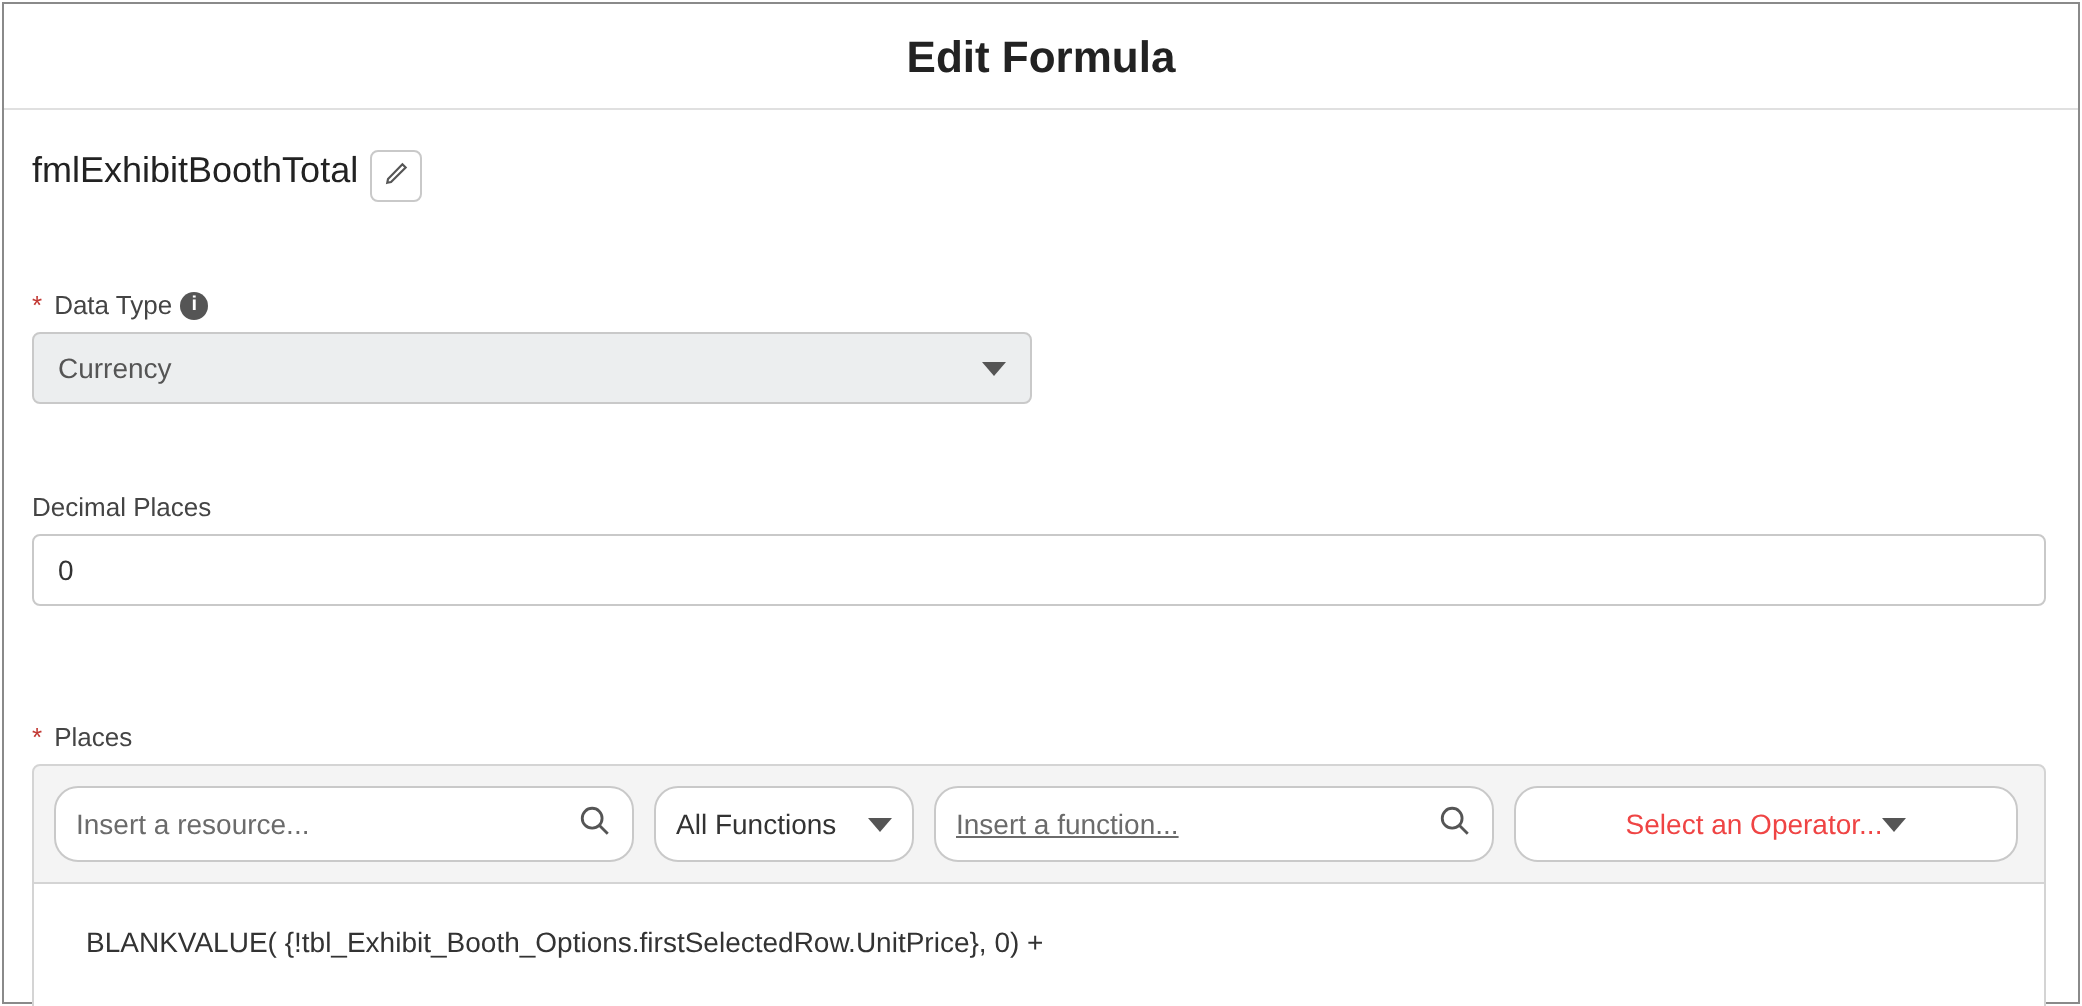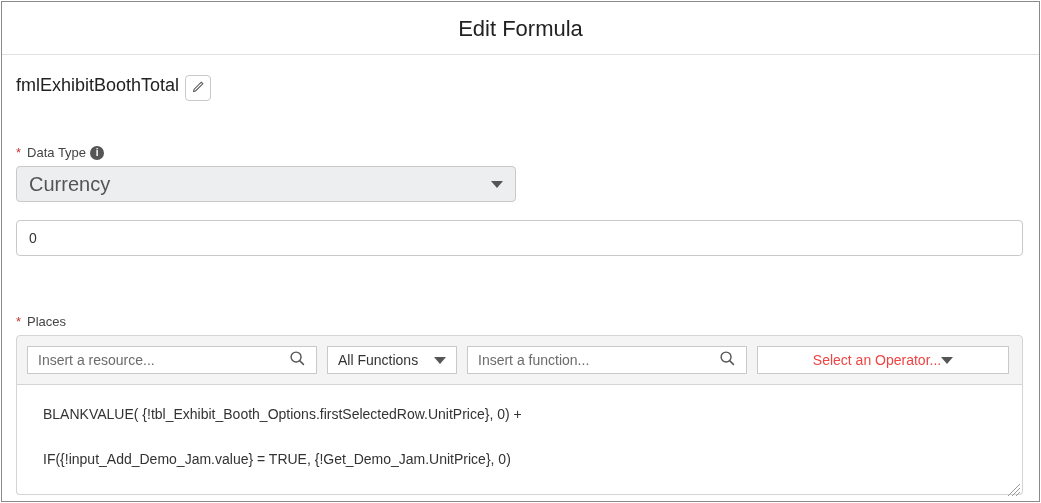--- a/index.html
+++ b/index.html
@@ -15,21 +15,21 @@
     width: 1039px;
     height: 501px;
     margin: 1px;
     background: #fff;
   }
   .header {
     text-align: center;
     padding: 14px 0 12px;
     border-bottom: 1px solid #e0e0e0;
     font-size: 22px;
-    font-weight: 400;
+    font-weight: 700;
     color: #222;
   }
   .content {
     padding: 20px 14px 0 14px;
   }
   .name-row {
     display: flex;
     align-items: flex-start;
     gap: 6px;
     margin-bottom: 20px;
@@ -81,21 +81,21 @@
     width: 500px;
     height: 36px;
     border: 1px solid #c9c9c9;
     border-radius: 4px;
     background: #eceeef;
     display: flex;
     align-items: center;
     justify-content: space-between;
     padding: 0 12px;
     color: #555;
-    font-size: 20px;
+    font-size: 14px;
     cursor: pointer;
     margin-bottom: 18px;
   }
   .caret-down {
     width: 0; height: 0;
     border-left: 6px solid transparent;
     border-right: 6px solid transparent;
     border-top: 7px solid #555;
   }
   .text-input {
@@ -113,33 +113,33 @@
   .formula-bar {
     border: 1px solid #d4d4d4;
     border-radius: 4px 4px 0 0;
     background: #f4f4f4;
     padding: 10px;
     display: flex;
     gap: 10px;
     width: 1007px;
   }
   .combo {
-    height: 28px;
-    border: 1px solid #c9c9c9;
-    border-radius: 0;
+    height: 38px;
+    border: 1px solid #c9c9c9;
+    border-radius: 12px;
     background: #fff;
     display: flex;
     align-items: center;
     padding: 0 10px;
     font-size: 14px;
     color: #6b6b6b;
   }
   .combo.resource { width: 290px; justify-content: space-between; }
   .combo.allfunc { width: 130px; justify-content: space-between; color:#333;text-align:center; }
-  .combo.func { width: 280px; justify-content: space-between; }
+  .combo.func { width: 280px; justify-content: space-between; text-decoration: underline; }
   .combo.operator { width: 252px; justify-content: center; color:#ef4444;}
   .search-icon svg { width: 17px; height: 17px; stroke:#555; }
   .formula-body {
     border: 1px solid #d4d4d4;
     border-top: none;
     border-radius: 0 0 4px 4px;
     width: 1007px;
     height: 110px;
     padding: 18px 26px;
     font-size: 14px;
@@ -178,20 +178,21 @@
 
     <div class="field-label req">
       <span>Data Type</span>
       <span class="info-icon">i</span>
     </div>
     <div class="select">
       <span>Currency</span>
       <span class="caret-down"></span>
     </div>
 
+    <div class="field-label">Decimal Places</div>
     <input class="text-input" type="text" value="0" style="">
 
     <div class="field-label req">Places</div>
 
     <div class="formula-bar">
       <div class="combo resource">
         <span>Insert a resource...</span>
         <span class="search-icon">
           <svg viewBox="0 0 24 24" fill="none" stroke-width="2">
               <circle cx="10" cy="10" r="7"></circle>

